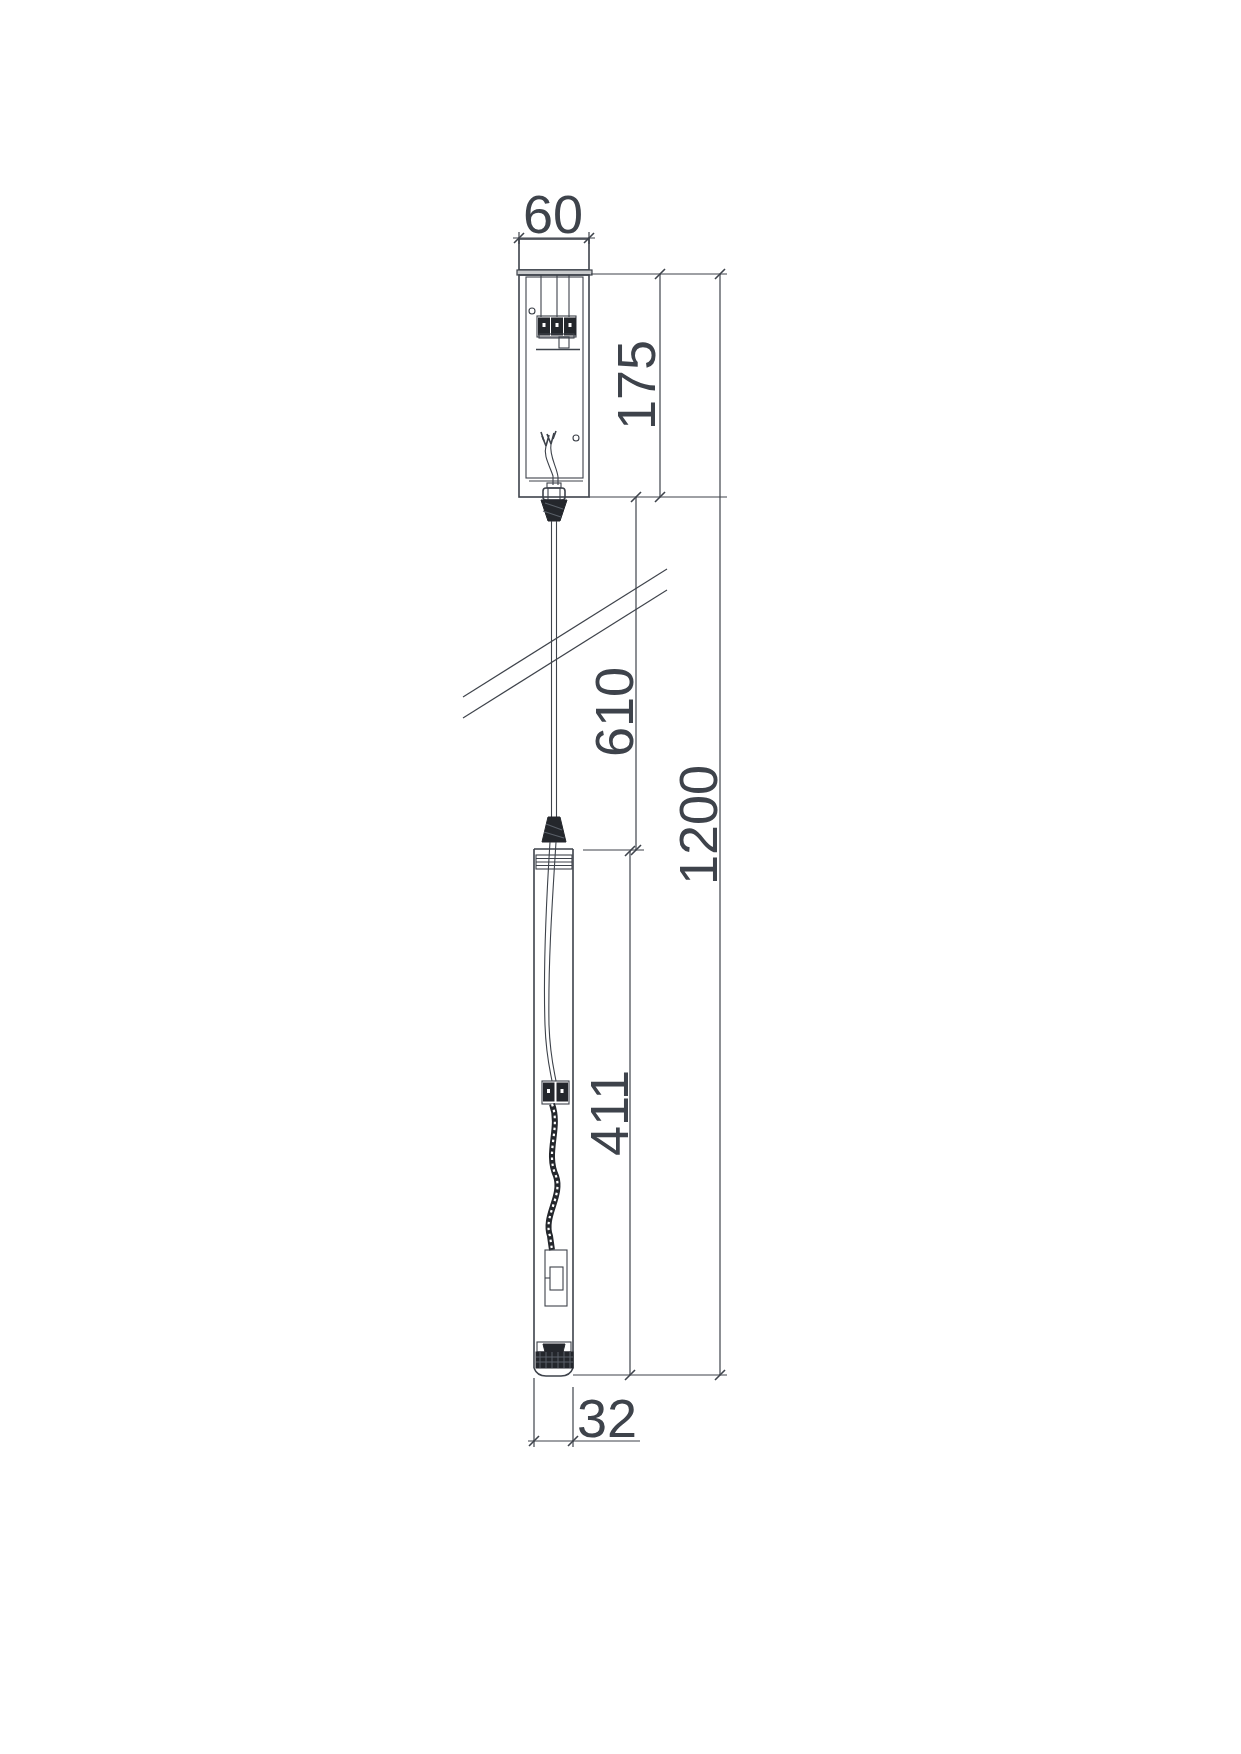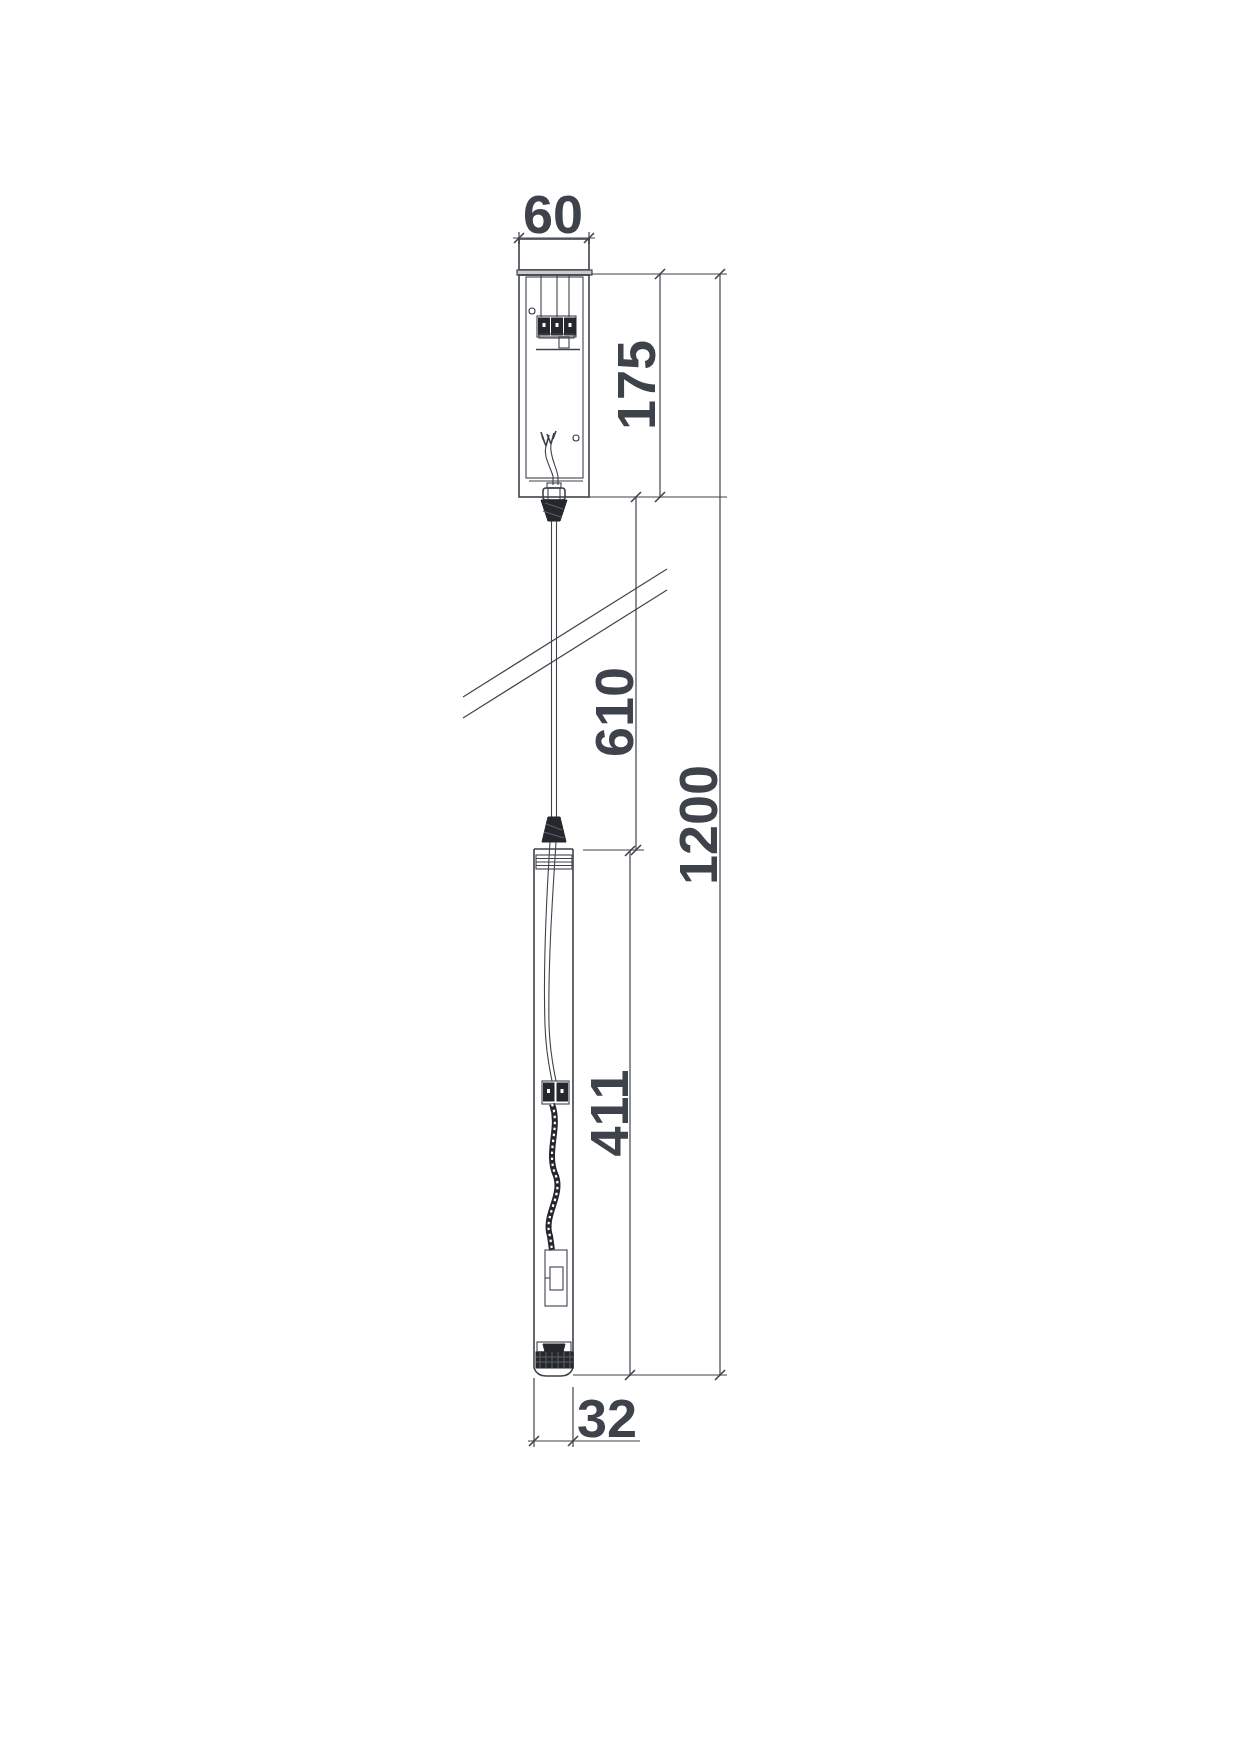--- a/index.html
+++ b/index.html
@@ -2,21 +2,20 @@
 <html><head>
 <meta charset="utf-8">
 <style>
   html,body{margin:0;padding:0;background:#ffffff;}
   .page{
     position:relative;
     width:1241px;height:1594px;
     background:#ffffff;
     overflow:hidden;
     font-family:"Liberation Sans", sans-serif;
-    font-weight:bold;
   }
   svg{position:absolute;inset:0;display:block;}
   .obj{stroke:#3e434b;stroke-width:1.6;fill:none;stroke-linecap:butt;stroke-linejoin:miter;}
   .thin{stroke:#3e434b;stroke-width:1.1;fill:none;}
   .dim{stroke:#3e434b;stroke-width:1.2;fill:none;}
   .tick{stroke:#3e434b;stroke-width:1.6;fill:none;}
   .darkfill{fill:#24272c;stroke:#24272c;}
   .plate{fill:#c9cbcd;stroke:#3e434b;stroke-width:1.2;}
   .dim-text{
     font-family:"Liberation Sans", sans-serif;

